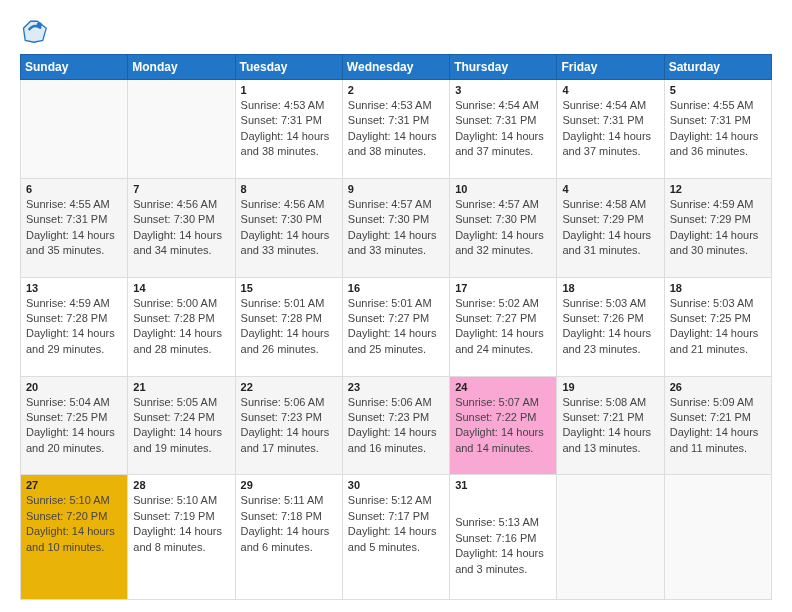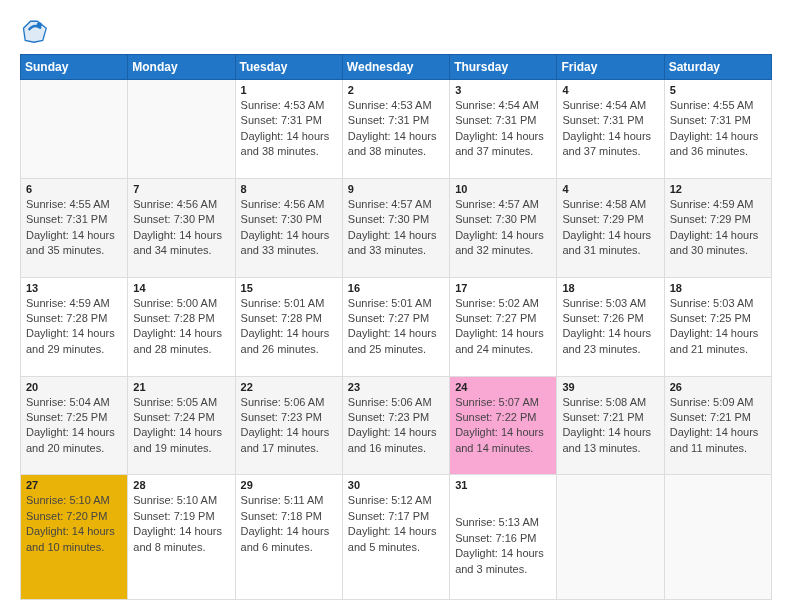--- a/index.html
+++ b/index.html
@@ -315,21 +315,21 @@
 and 16 minutes.</div>
           </td>
           <td style="background: #f9a8d4;">
             <span class="day-num">24</span>
             <div class="day-info" style="white-space: pre-line;">Sunrise: 5:07 AM
 Sunset: 7:22 PM
 Daylight: 14 hours
 and 14 minutes.</div>
           </td>
           <td style="background: rgb(245, 245, 245);">
-            <span class="day-num">39</span>
+            <span class="day-num">19</span>
             <div class="day-info" style="white-space: pre-line;">Sunrise: 5:08 AM
 Sunset: 7:21 PM
 Daylight: 14 hours
 and 13 minutes.</div>
           </td>
           <td style="background: rgb(245, 245, 245);">
             <span class="day-num">26</span>
             <div class="day-info" style="white-space: pre-line;">Sunrise: 5:09 AM
 Sunset: 7:21 PM
 Daylight: 14 hours

